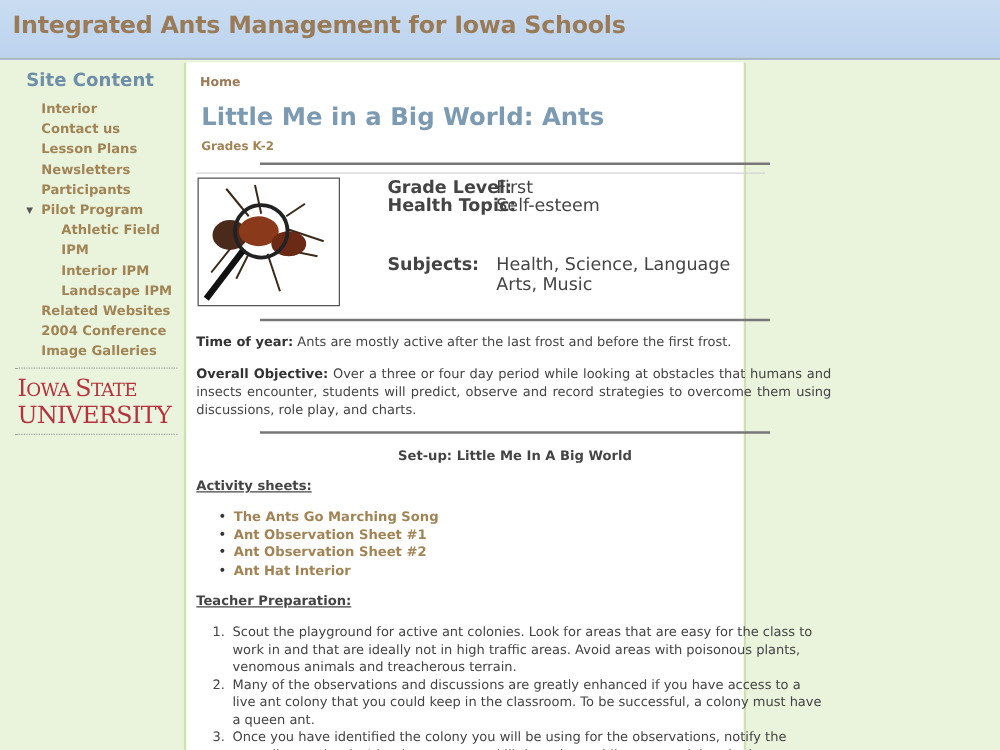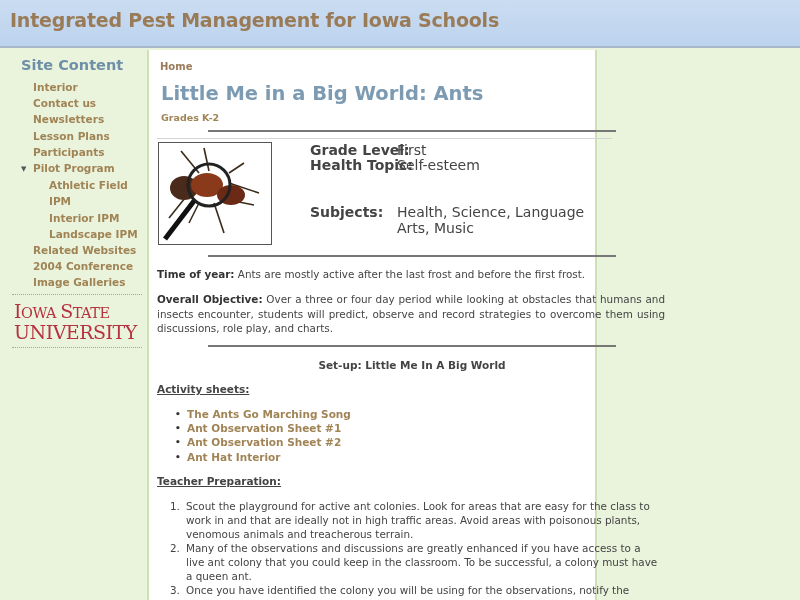--- a/index.html
+++ b/index.html
@@ -46,30 +46,30 @@
   .steps { position: absolute; left: 21px; top: 500px; width: 490px; list-style: none; }
   .steps li { position: relative; padding-left: 16px; font-size: 10.4px; color: #444; line-height: 14px; }
   .steps li .n { position: absolute; left: 0; top: 0; }
 
   .rightcol { position: absolute; left: 675px; top: 50px; width: 125px; height: 550px; background: #eaf3dc; }
 </style>
 </head>
 <body>
 
 <div class="header">
-  <h1>Integrated Pest Management for Iowa Schools</h1>
+  <h1>Integrated Ants Management for Iowa Schools</h1>
 </div>
 
 <div class="sidebar">
   <div class="title">Site Content</div>
   <ul class="nav">
     <li class="l1">Interior</li>
     <li class="l1">Contact us</li>
+    <li class="l1">Lesson Plans</li>
     <li class="l1">Newsletters</li>
-    <li class="l1">Lesson Plans</li>
     <li class="l1">Participants</li>
     <li class="exp"><span class="tri">▼</span><span>Pilot Program</span></li>
     <li class="l2">Athletic Field</li>
     <li class="l2">IPM</li>
     <li class="l2">Interior IPM</li>
     <li class="l2">Landscape IPM</li>
     <li class="l1">Related Websites</li>
     <li class="l1">2004 Conference</li>
     <li class="l1">Image Galleries</li>
   </ul>

